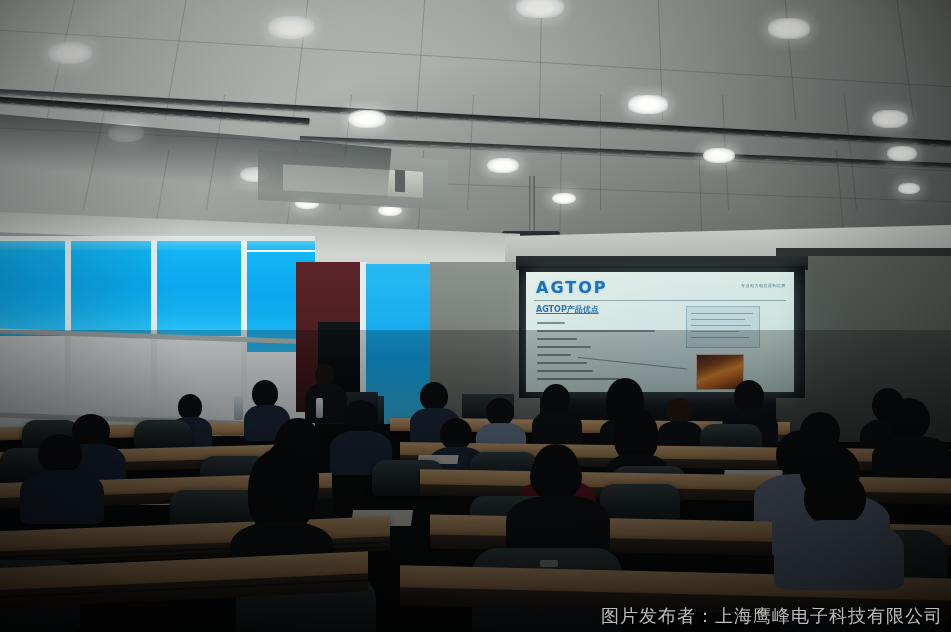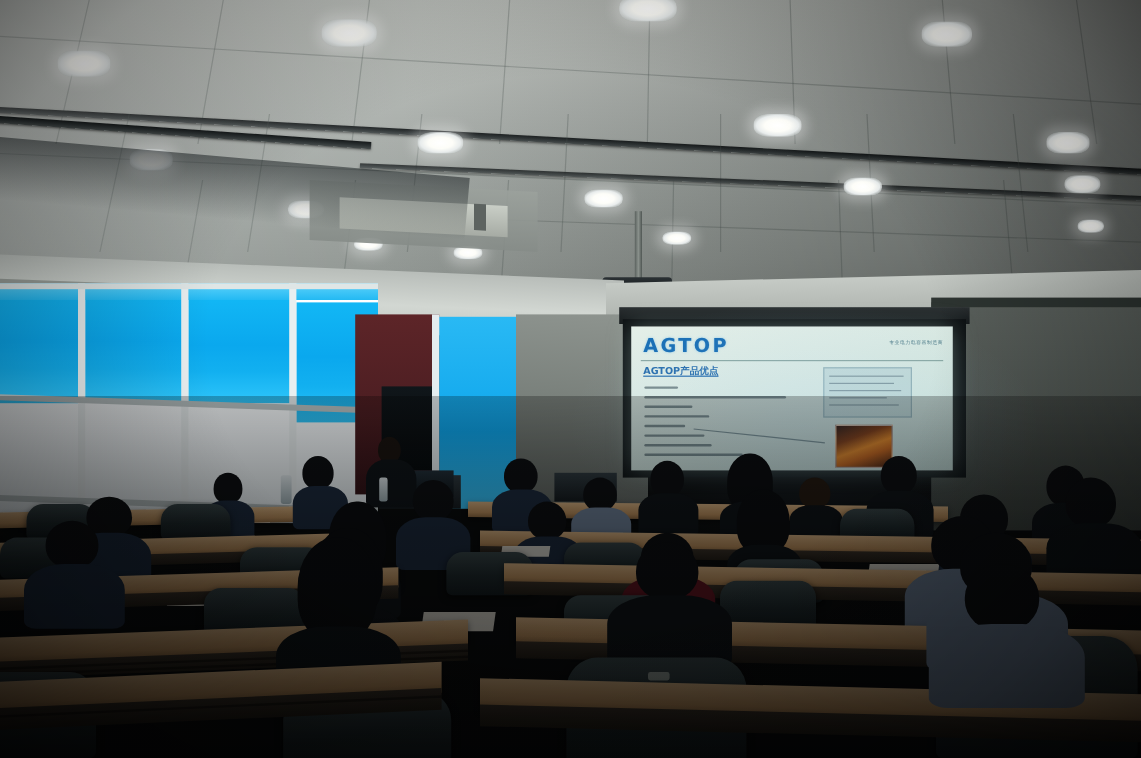--- a/index.html
+++ b/index.html
@@ -412,14 +412,15 @@
   <div class="desk-front" style="left:400px;top:594px;width:560px;height:18px;transform:skewY(1.4deg);"></div>
 
   <div class="person" style="left:778px;top:470px;">
     <div class="head" style="left:26px;top:0;width:62px;height:56px;"></div>
     <div class="body lightblue" style="left:-4px;top:50px;width:130px;height:70px;"></div>
   </div>
 
   <div class="room-dark"></div>
   <div class="vignette"></div>
 
+  <div class="watermark">图片发布者：上海鹰峰电子科技有限公司</div>
 
 </div>
 
 </body></html>

